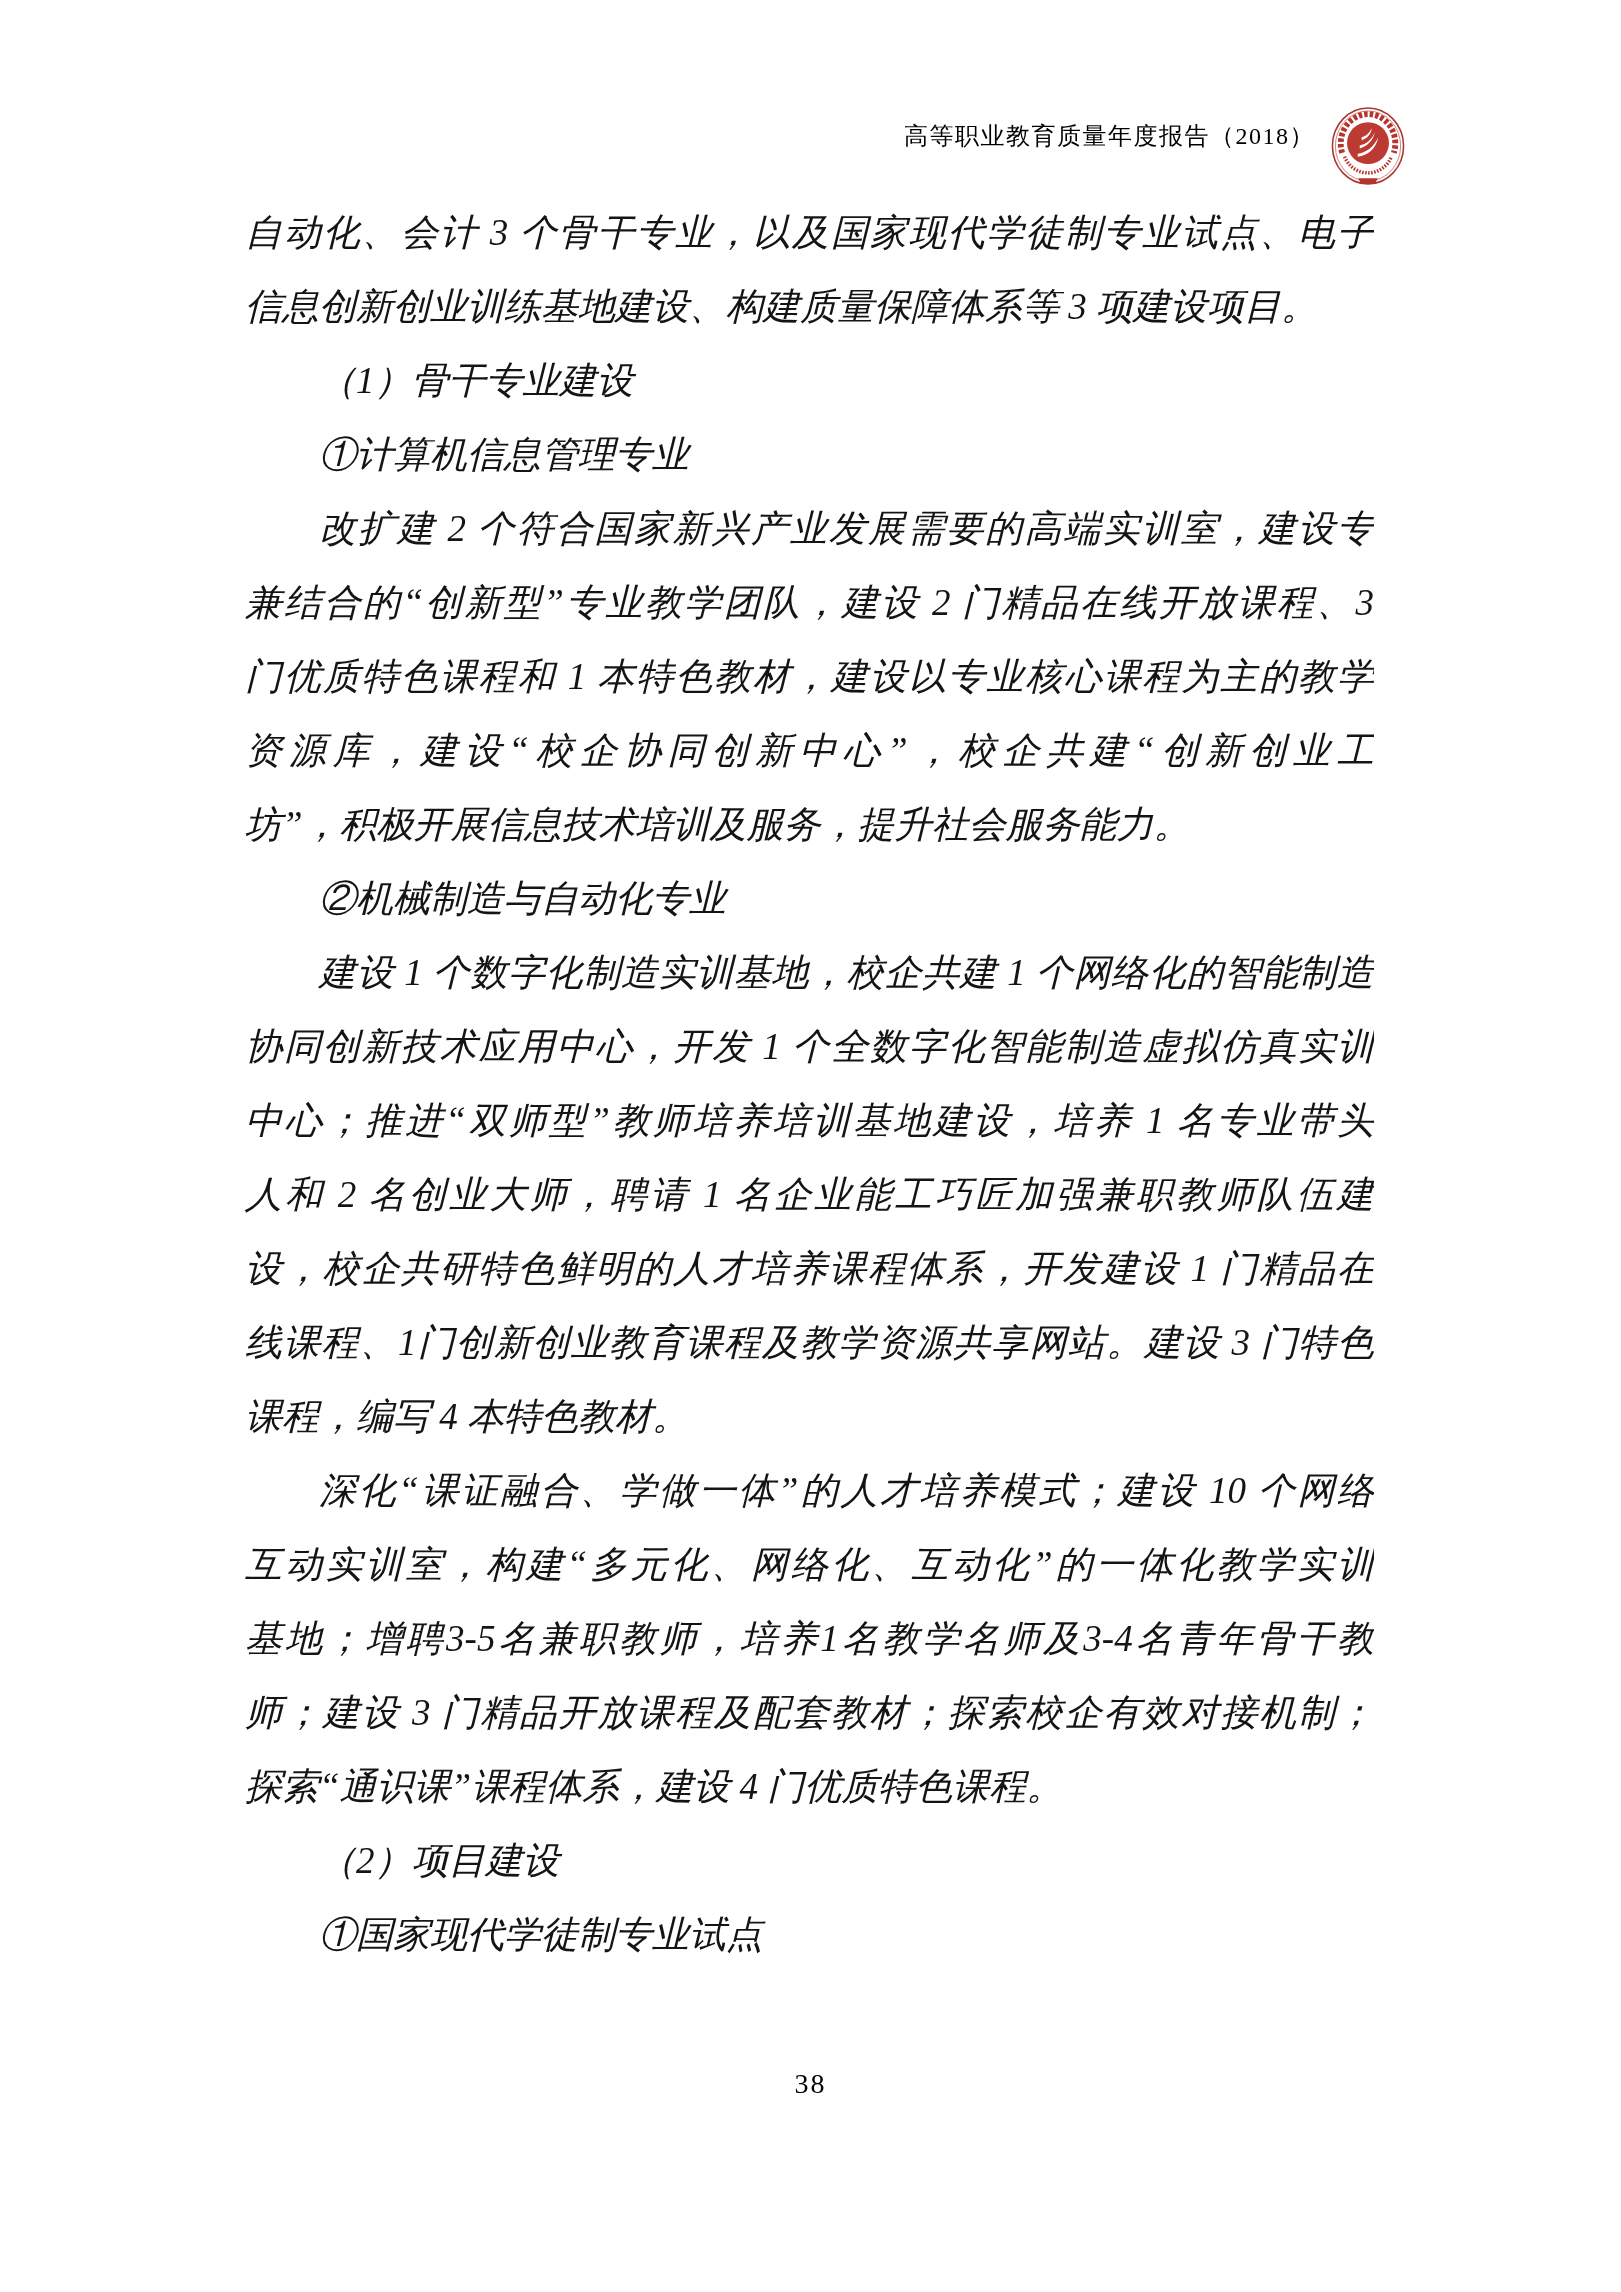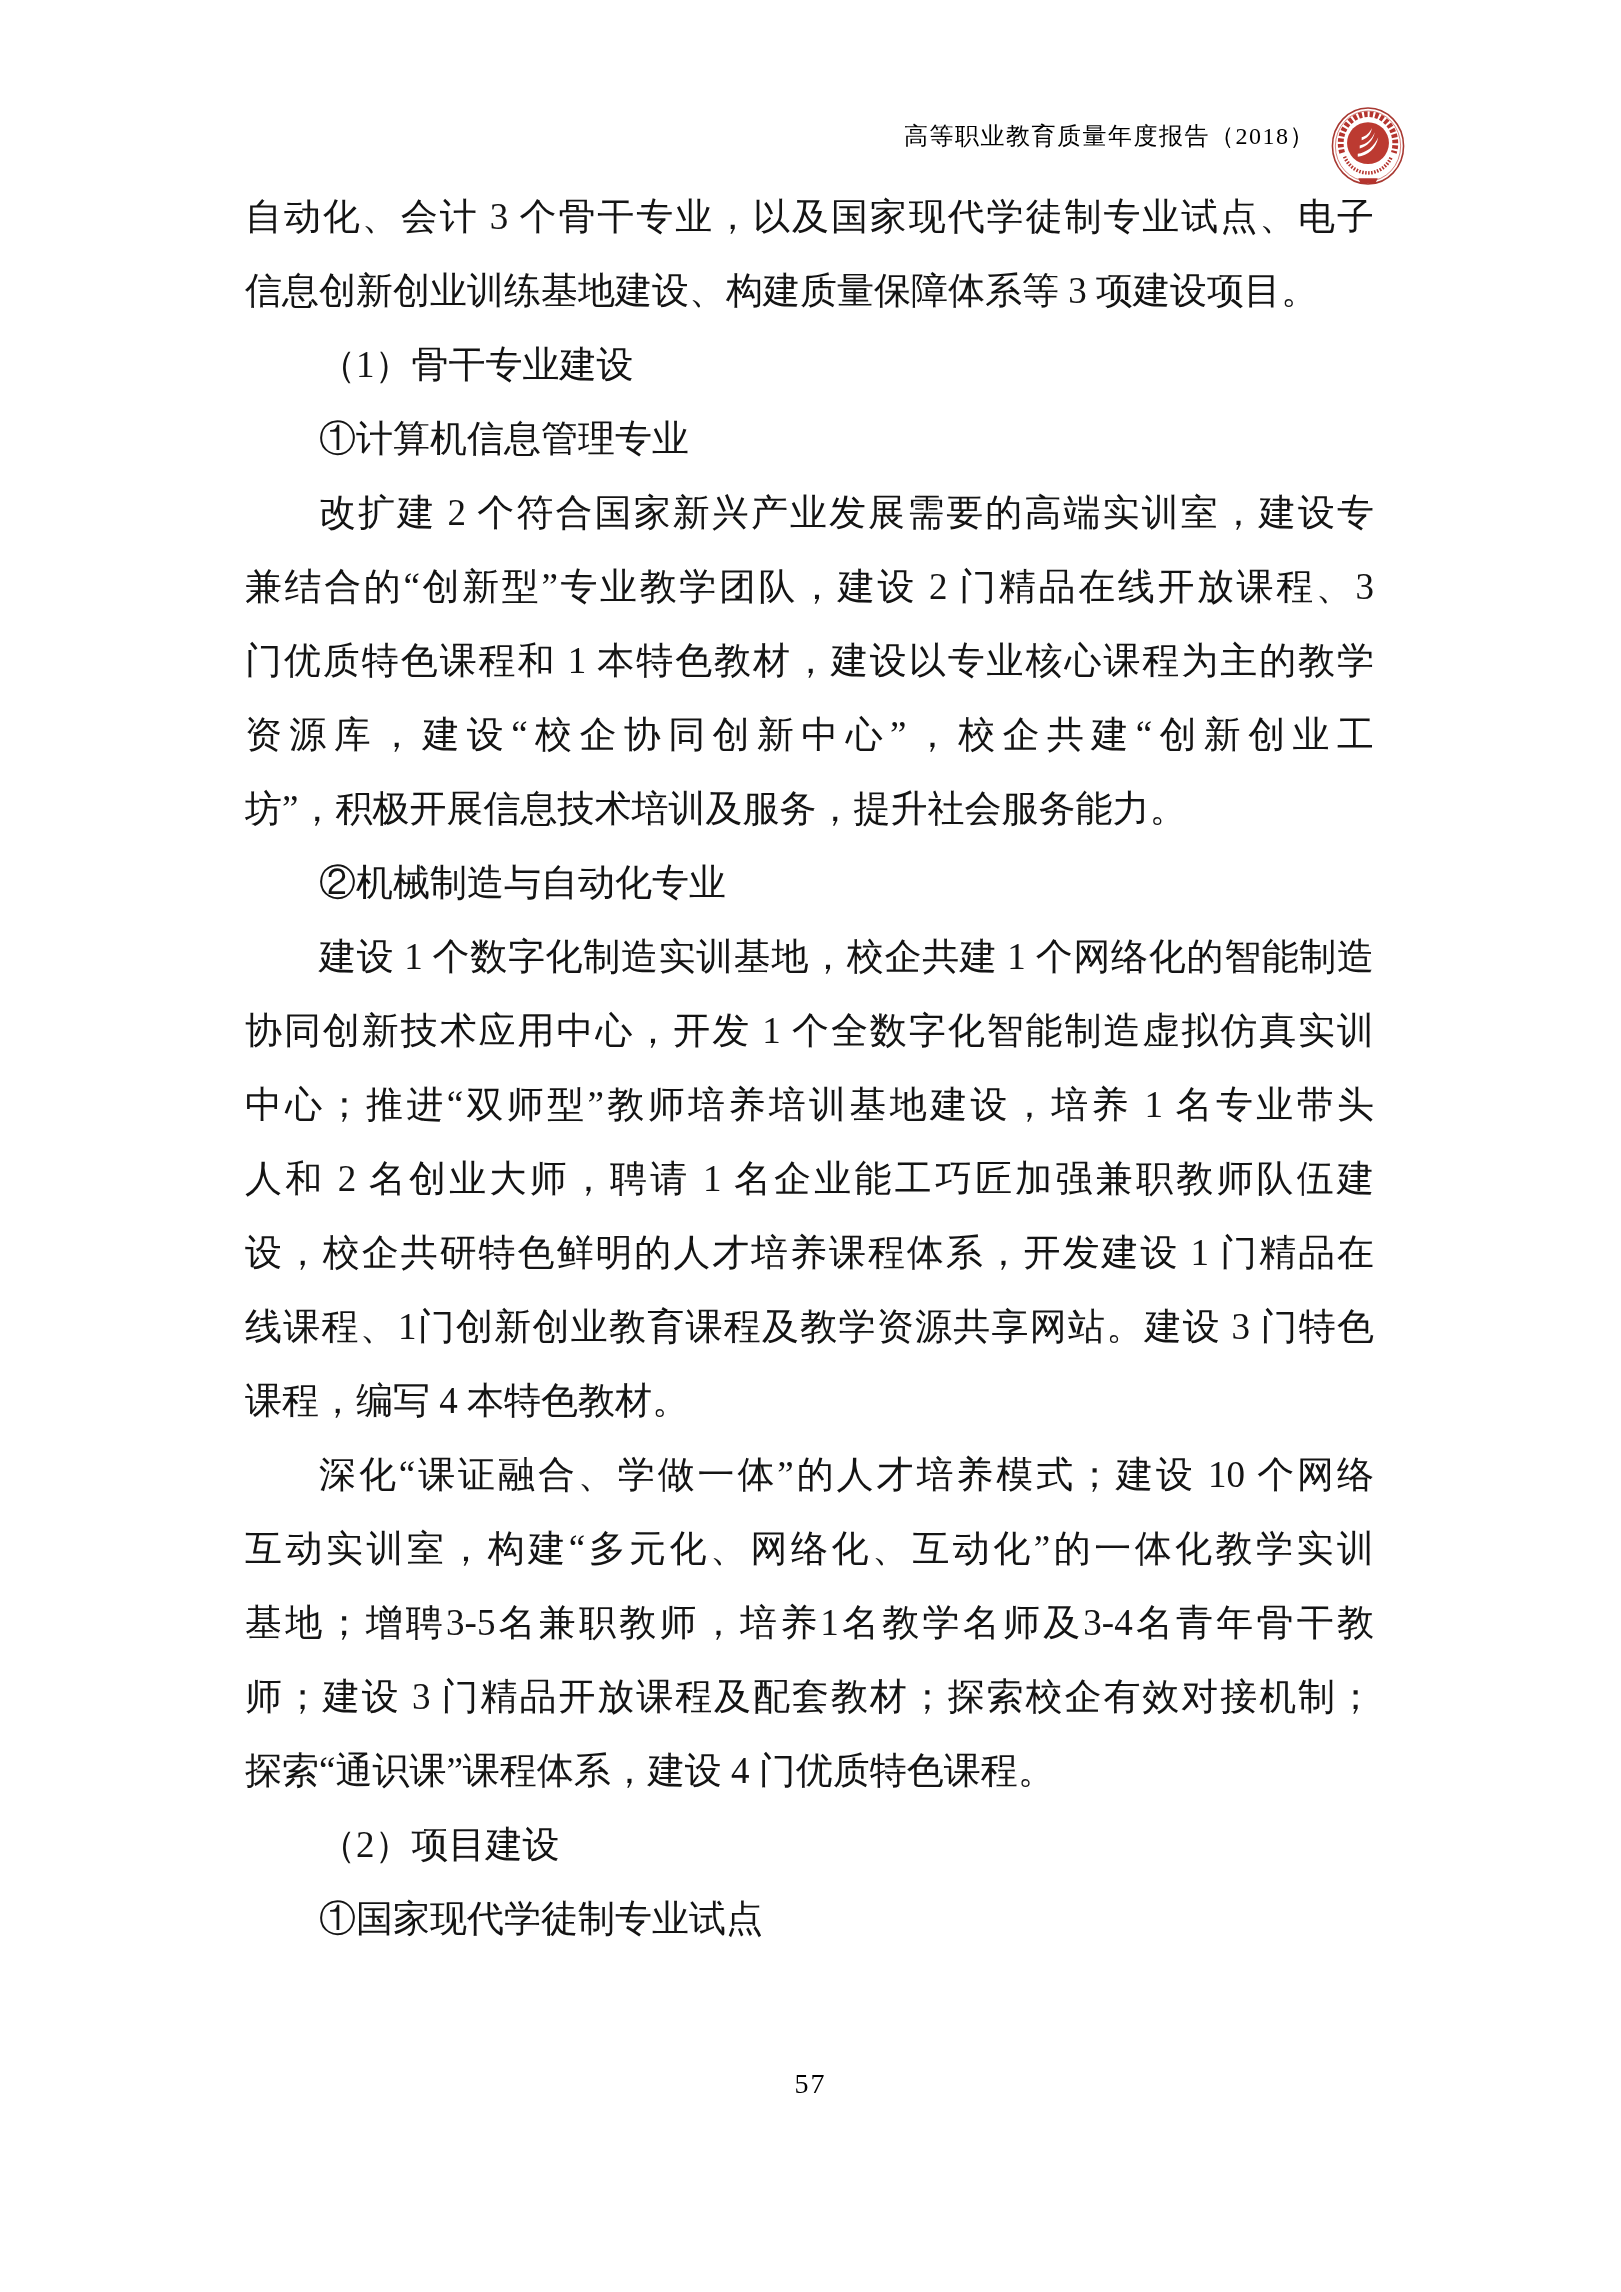--- a/index.html
+++ b/index.html
@@ -25,24 +25,25 @@
   .seal {
     position: absolute;
     left: 1330px;
     top: 104px;
     width: 76px;
     height: 84px;
   }
   .doc-body {
     position: absolute;
     left: 245px;
-    top: 180px;
+    top: 196px;
     width: 1129px;
     font-size: 37px;
     line-height: 74px;
+    font-style: italic;
   }
   .line {
     height: 74px;
     overflow: hidden;
     word-break: normal;
   }
   .indent { text-indent: 74px; }
   .fill {
     text-align: justify;
     text-align-last: justify;
@@ -103,16 +104,16 @@
     <div class="line">课程，编写 4 本特色教材。</div>
     <div class="line indent fill">深化“课证融合、学做一体”的人才培养模式；建设 10 个网络</div>
     <div class="line fill">互动实训室，构建“多元化、网络化、互动化”的一体化教学实训</div>
     <div class="line fill">基地；增聘3-5名兼职教师，培养1名教学名师及3-4名青年骨干教</div>
     <div class="line fill">师；建设 3 门精品开放课程及配套教材；探索校企有效对接机制；</div>
     <div class="line">探索“通识课”课程体系，建设 4 门优质特色课程。</div>
     <div class="line indent">（2）项目建设</div>
     <div class="line indent">①国家现代学徒制专业试点</div>
   </div>
 
-  <div class="page-number">57</div>
+  <div class="page-number">38</div>
 
 </div>
 
 
 </body></html>

